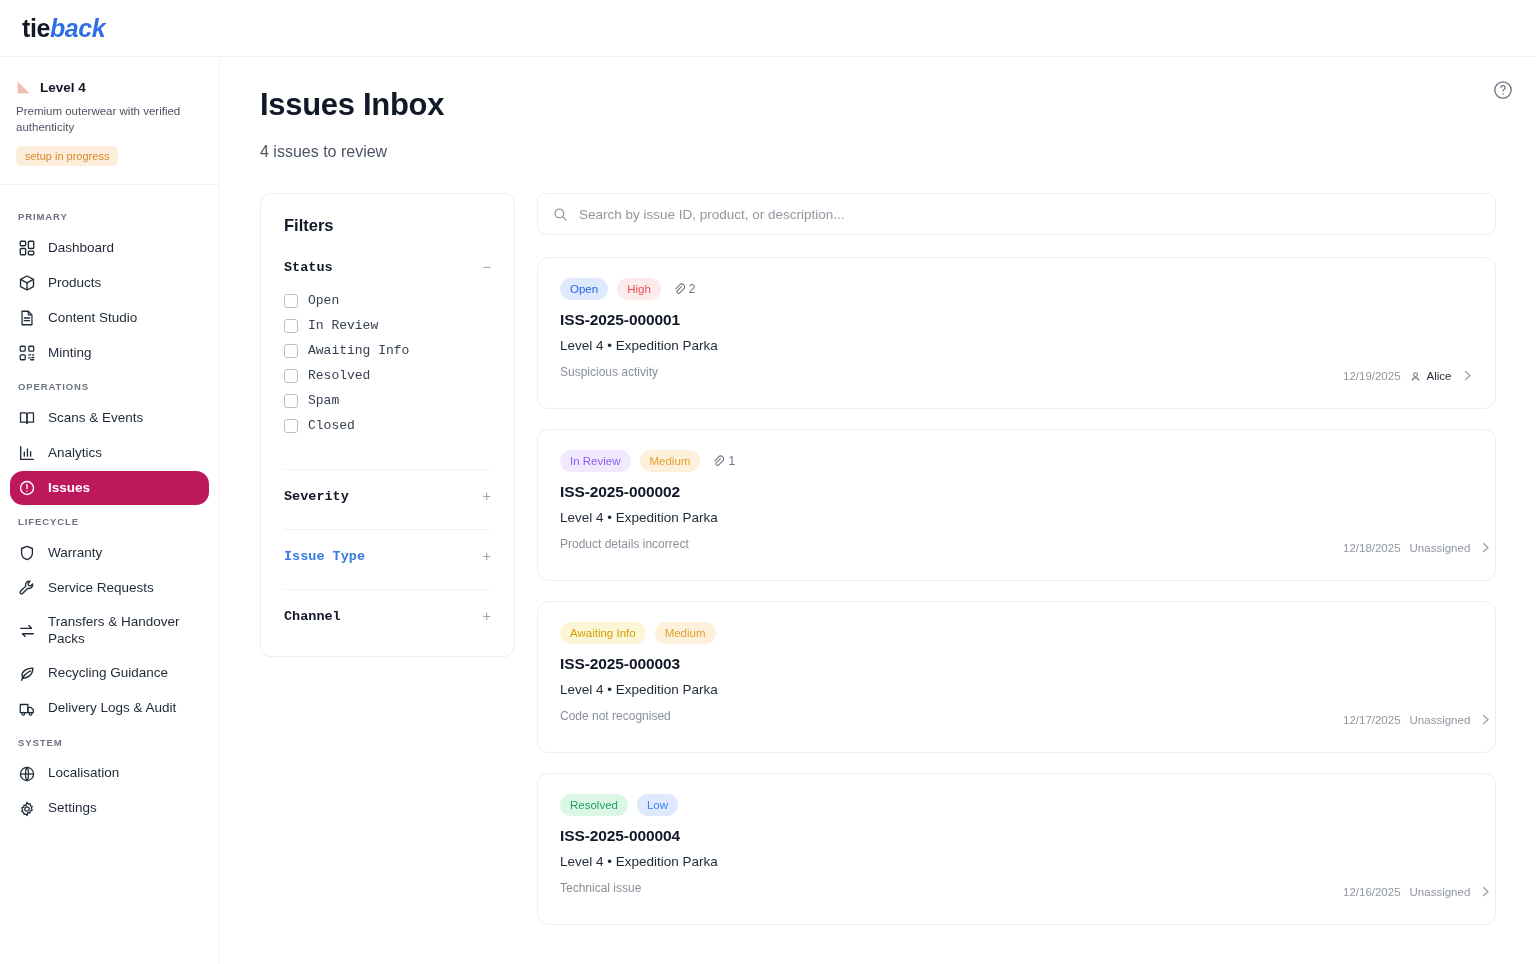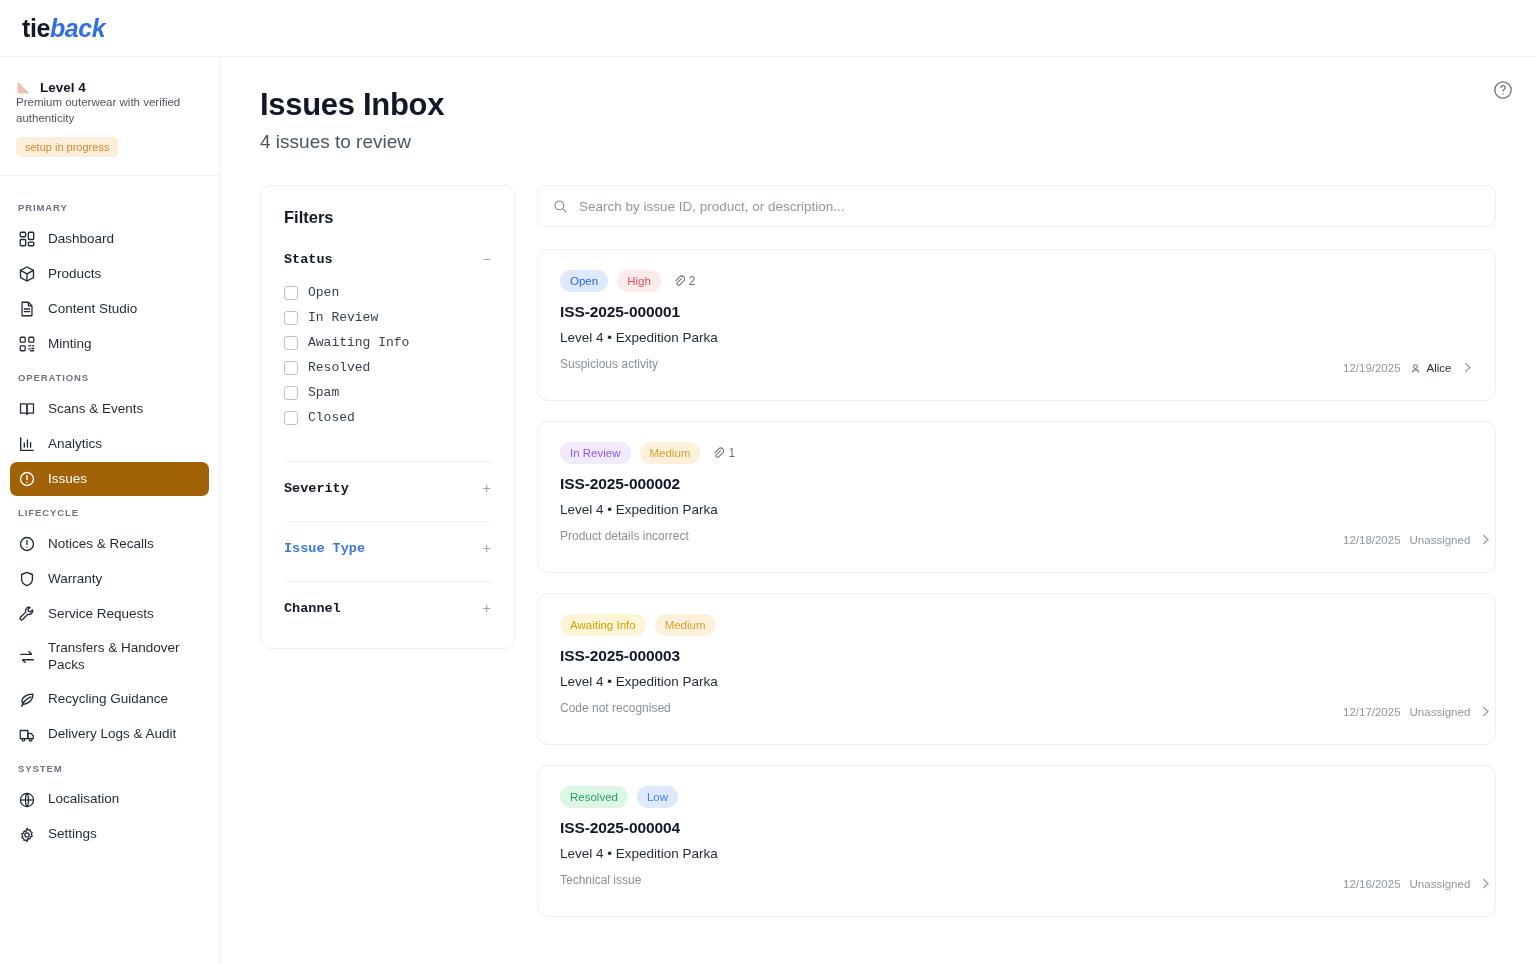--- a/index.html
+++ b/index.html
@@ -37,20 +37,21 @@
   .brandbox {
     padding: 22px 16px 18px 16px;
     border-bottom: 1px solid #f1f2f4;
   }
   .brandbox-title {
     display: flex; align-items: center; gap: 8px;
     font-size: 13.5px; font-weight: 700; color: #111827;
   }
   .tri-icon { width: 16px; height: 16px; display: block; }
   .brandbox-sub {
+    margin-top: 9px;
     font-size: 11.5px; line-height: 1.35;
     color: #4b5563; max-width: 175px;
   }
   .chip-setup {
     margin-top: 11px; display: inline-block;
     font-size: 11px; color: #d4892c;
     background: #fdeedb;
     padding: 4px 9px; border-radius: 5px;
   }
 
@@ -60,30 +61,30 @@
     color: #6b7280; text-transform: uppercase;
     padding: 10px 8px 8px 8px;
   }
   .nav-item {
     display: flex; align-items: center; gap: 12px;
     padding: 8px 8px; margin: 1px 0;
     border-radius: 7px; cursor: pointer;
     font-size: 13.5px; color: #1f2937;
     line-height: 1.25;
   }
-  .nav-item.active { background: #a16207; color: #ffffff; font-weight: 400; }
+  .nav-item.active { background: #be185d; color: #ffffff; font-weight: 700; border-radius: 13px; }
   .nav-ico { width: 18px; height: 18px; flex: 0 0 18px; display: block; }
   .nav-ico svg { width: 18px; height: 18px; display: block; }
   .nav-label { flex: 1; }
 
   
   .main { flex: 1; min-width: 0; overflow: hidden; background: #fff; position: relative; }
   .page-head { padding: 30px 40px 0 40px; position: relative; }
   .page-title { font-size: 31px; font-weight: 700; letter-spacing: -0.3px; color: #111827; }
-  .page-sub { margin-top: 8px; font-size: 19px; color: #4b5563; }
+  .page-sub { margin-top: 20px; font-size: 16px; color: #4b5563; }
   .help-btn {
     position: absolute; top: 22px; right: 22px;
     width: 22px; height: 22px; cursor: pointer;
   }
   .help-btn svg { width: 22px; height: 22px; display: block; }
 
   .content { display: flex; gap: 22px; padding: 32px 22px 0 40px; }
 
   
   .filters {
@@ -267,30 +268,20 @@
             <svg viewBox="0 0 20 20" fill="none" stroke="currentColor" stroke-width="1.5" stroke-linecap="round">
               <circle cx="10" cy="10" r="7.2"></circle>
                 <path d="M10 6.2v4.4"></path>
                 <circle cx="10" cy="13.5" r="0.7" fill="currentColor" stroke="none"></circle>
             </svg>
           </span>
           <span class="nav-label">Issues</span>
         </div>
 
         <div class="nav-group-label">LIFECYCLE</div>
-        <div class="nav-item">
-          <span class="nav-ico">
-            <svg viewBox="0 0 20 20" fill="none" stroke="currentColor" stroke-width="1.5" stroke-linecap="round">
-              <circle cx="10" cy="10" r="7.2"></circle>
-                <path d="M10 6.2v4.4"></path>
-                <circle cx="10" cy="13.5" r="0.7" fill="currentColor" stroke="none"></circle>
-            </svg>
-          </span>
-          <span class="nav-label">Notices &amp; Recalls</span>
-        </div>
         <div class="nav-item">
           <span class="nav-ico">
             <svg viewBox="0 0 20 20" fill="none" stroke="currentColor" stroke-width="1.5" stroke-linejoin="round">
               <path d="M10 2.6 16 5v5.2c0 3.4-2.5 5.8-6 7.2-3.5-1.4-6-3.8-6-7.2V5z"></path>
             </svg>
           </span>
           <span class="nav-label">Warranty</span>
         </div>
         <div class="nav-item">
           <span class="nav-ico">

